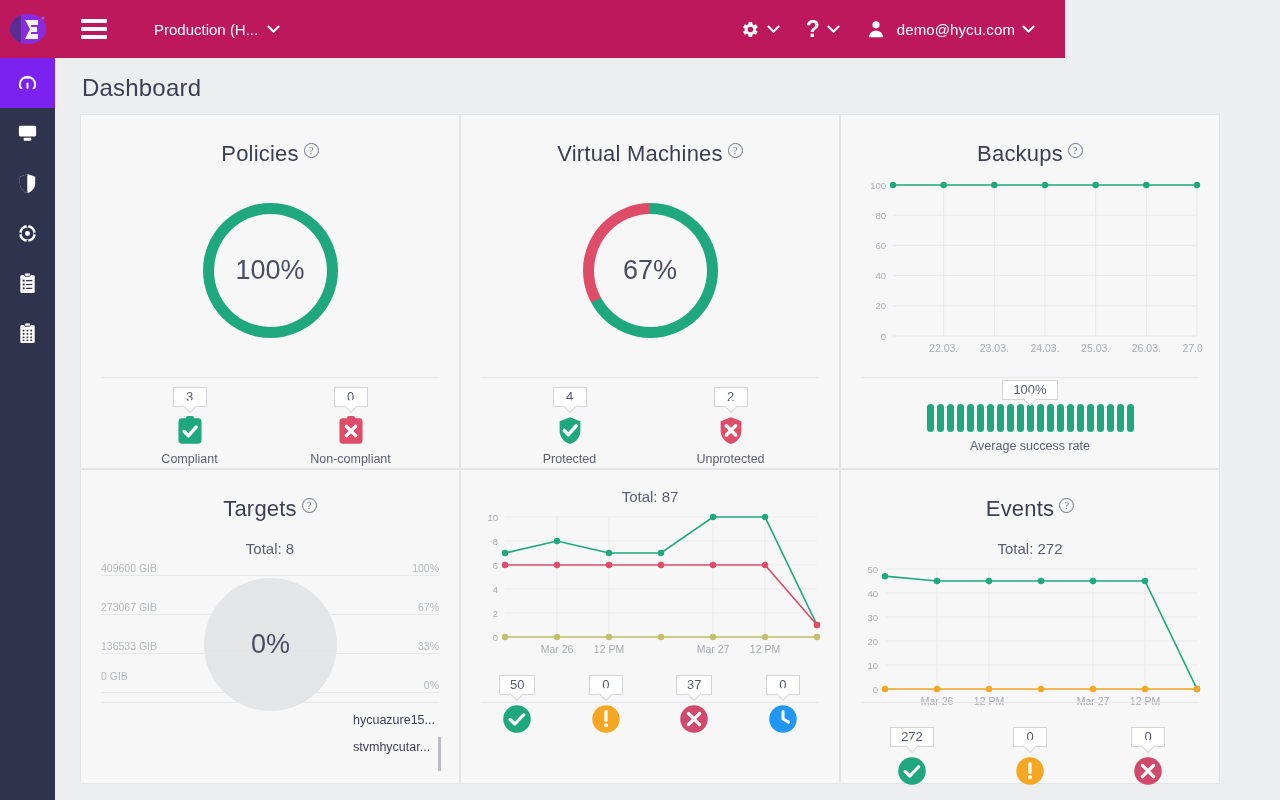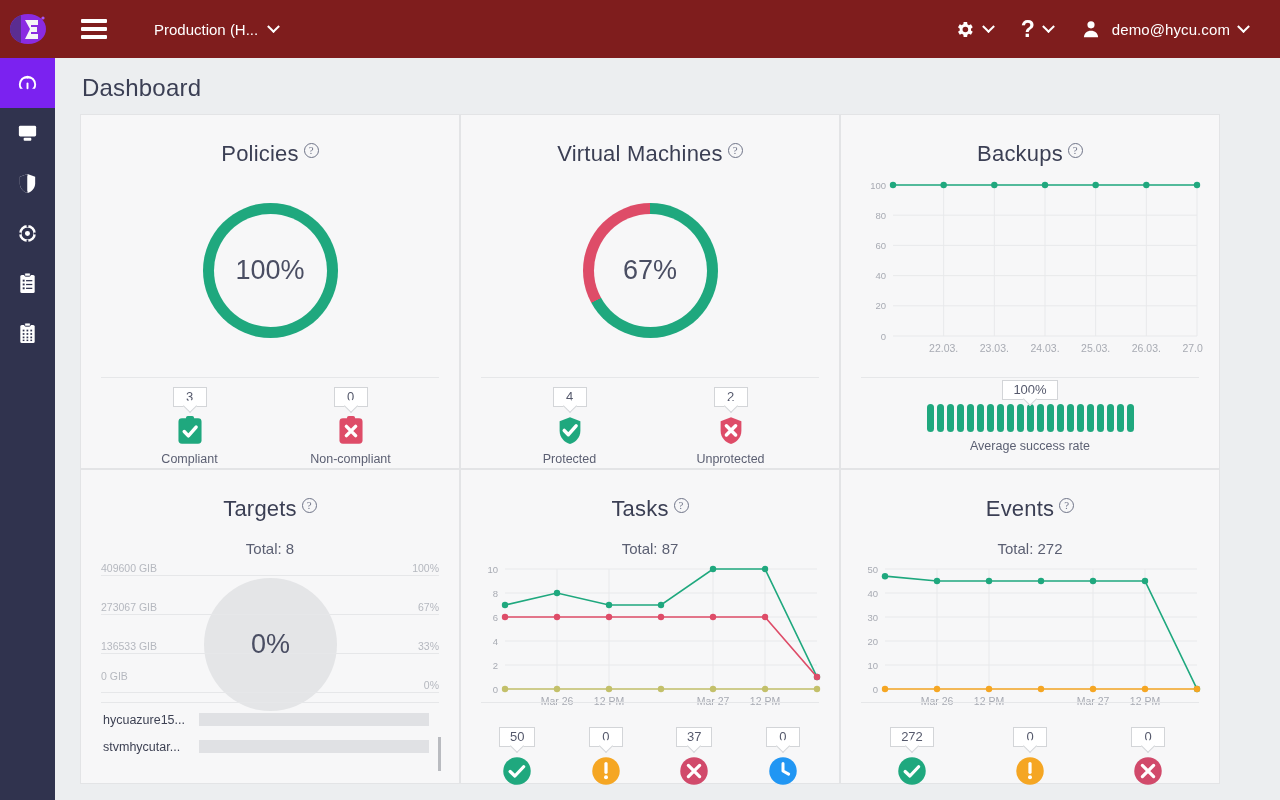--- a/index.html
+++ b/index.html
@@ -7,22 +7,22 @@
   html, body {
     width: 1280px; height: 800px;
     overflow: hidden;
     font-family: "Liberation Sans", sans-serif;
     background: #eceef0;
   }
   .app { position: relative; width: 1280px; height: 800px; }
 
   
   .topbar {
-    position: absolute; top: 0; left: 0; width: 1280px; height: 58px;
-    background: #7f1d1d; display: flex; align-items: center;
+    position: absolute; top: 0; left: 0; width: 1065px; height: 58px;
+    background: #be185d; display: flex; align-items: center;
     z-index: 30;
   }
   .logo-wrap { width: 56px; height: 58px; display: flex; align-items: center; justify-content: center; }
   .logo { width: 40px; height: 34px; position: relative; }
   .hamburger { width: 44px; height: 58px; display: flex; flex-direction: column;
     align-items: center; justify-content: center; gap: 4px; margin-left: 16px; cursor: pointer; }
   .hamburger span { display: block; width: 26px; height: 4px; background: #fff; border-radius: 1px; }
   .env-select { display: flex; align-items: center; margin-left: 38px; color: #fff;
     font-size: 15px; cursor: pointer; }
   .env-select .caret { margin-left: 11px; }
@@ -104,21 +104,21 @@
   
   .tgt-chart { position: relative; height: 128px; margin: 14px 20px 0 20px; }
   .tgt-row { position: absolute; left: 0; right: 0; height: 1px; background: #e6e7e9; }
   .tgt-left { position: absolute; font-size: 10.5px; color: #b5b8bf; transform: translateY(-13px); }
   .tgt-right { position: absolute; right: 0; font-size: 10.5px; color: #b5b8bf; transform: translateY(-13px); }
   .tgt-circle { position: absolute; left: 50%; top: 50%; width: 133px; height: 133px;
     margin-left: -66px; margin-top: -57px; border-radius: 50%; background: #e4e5e7;
     display: flex; align-items: center; justify-content: center; }
   .tgt-circle span { font-size: 27px; color: #4a4e63; font-weight: 300; }
   .tgt-list { margin: 10px 18px 0 22px; position: relative; }
-  .tgt-item { display: flex; align-items: flex-start; height: 27px; }
+  .tgt-item { display: flex; align-items: flex-end; height: 27px; flex-direction: column; }
   .tgt-name { width: 88px; font-size: 12.5px; color: #3e4254; overflow: hidden; white-space: nowrap; }
   .tgt-bar { flex: 1; height: 13px; background: #e0e1e4; margin-left: 8px; margin-right: 12px; }
   .tgt-scroll { position: absolute; right: 0px; top: 24px; width: 3px; height: 34px; background: #b9bbc0; }
 
   
   .status-row { display: flex; justify-content: space-around; padding: 0 12px; }
   .status-col { display: flex; flex-direction: column; align-items: center; width: 84px; }
   .status-ic { margin-top: 9px; width: 30px; height: 30px; }
 </style>
 </head>
@@ -402,23 +402,20 @@
             </div>
             <div class="tgt-item">
               <div class="tgt-name">stvmhycutar...</div>
               <div class="tgt-bar"></div>
             </div>
           <div class="tgt-scroll"></div>
         </div>
       </div>
 
       <div class="card card-bot">
-        <div class="card-title">
-          <span>Tasks</span><span class="help-ic">?</span>
-        </div>
         <div class="card-total">Total: 87</div>
         <div class="chart-box" style="margin-top:4px">
           <svg class="chart-svg" id="svg-tasks" width="344" height="150" viewBox="0 0 344 150">
               <line x1="26" y1="128" x2="338" y2="128" stroke="#e8e9eb" stroke-width="1"></line>
               <text x="19" y="131.5" text-anchor="end" class="axis-lbl">0</text>
               <line x1="26" y1="104" x2="338" y2="104" stroke="#e8e9eb" stroke-width="1"></line>
               <text x="19" y="107.5" text-anchor="end" class="axis-lbl">2</text>
               <line x1="26" y1="80" x2="338" y2="80" stroke="#e8e9eb" stroke-width="1"></line>
               <text x="19" y="83.5" text-anchor="end" class="axis-lbl">4</text>
               <line x1="26" y1="56" x2="338" y2="56" stroke="#e8e9eb" stroke-width="1"></line>

